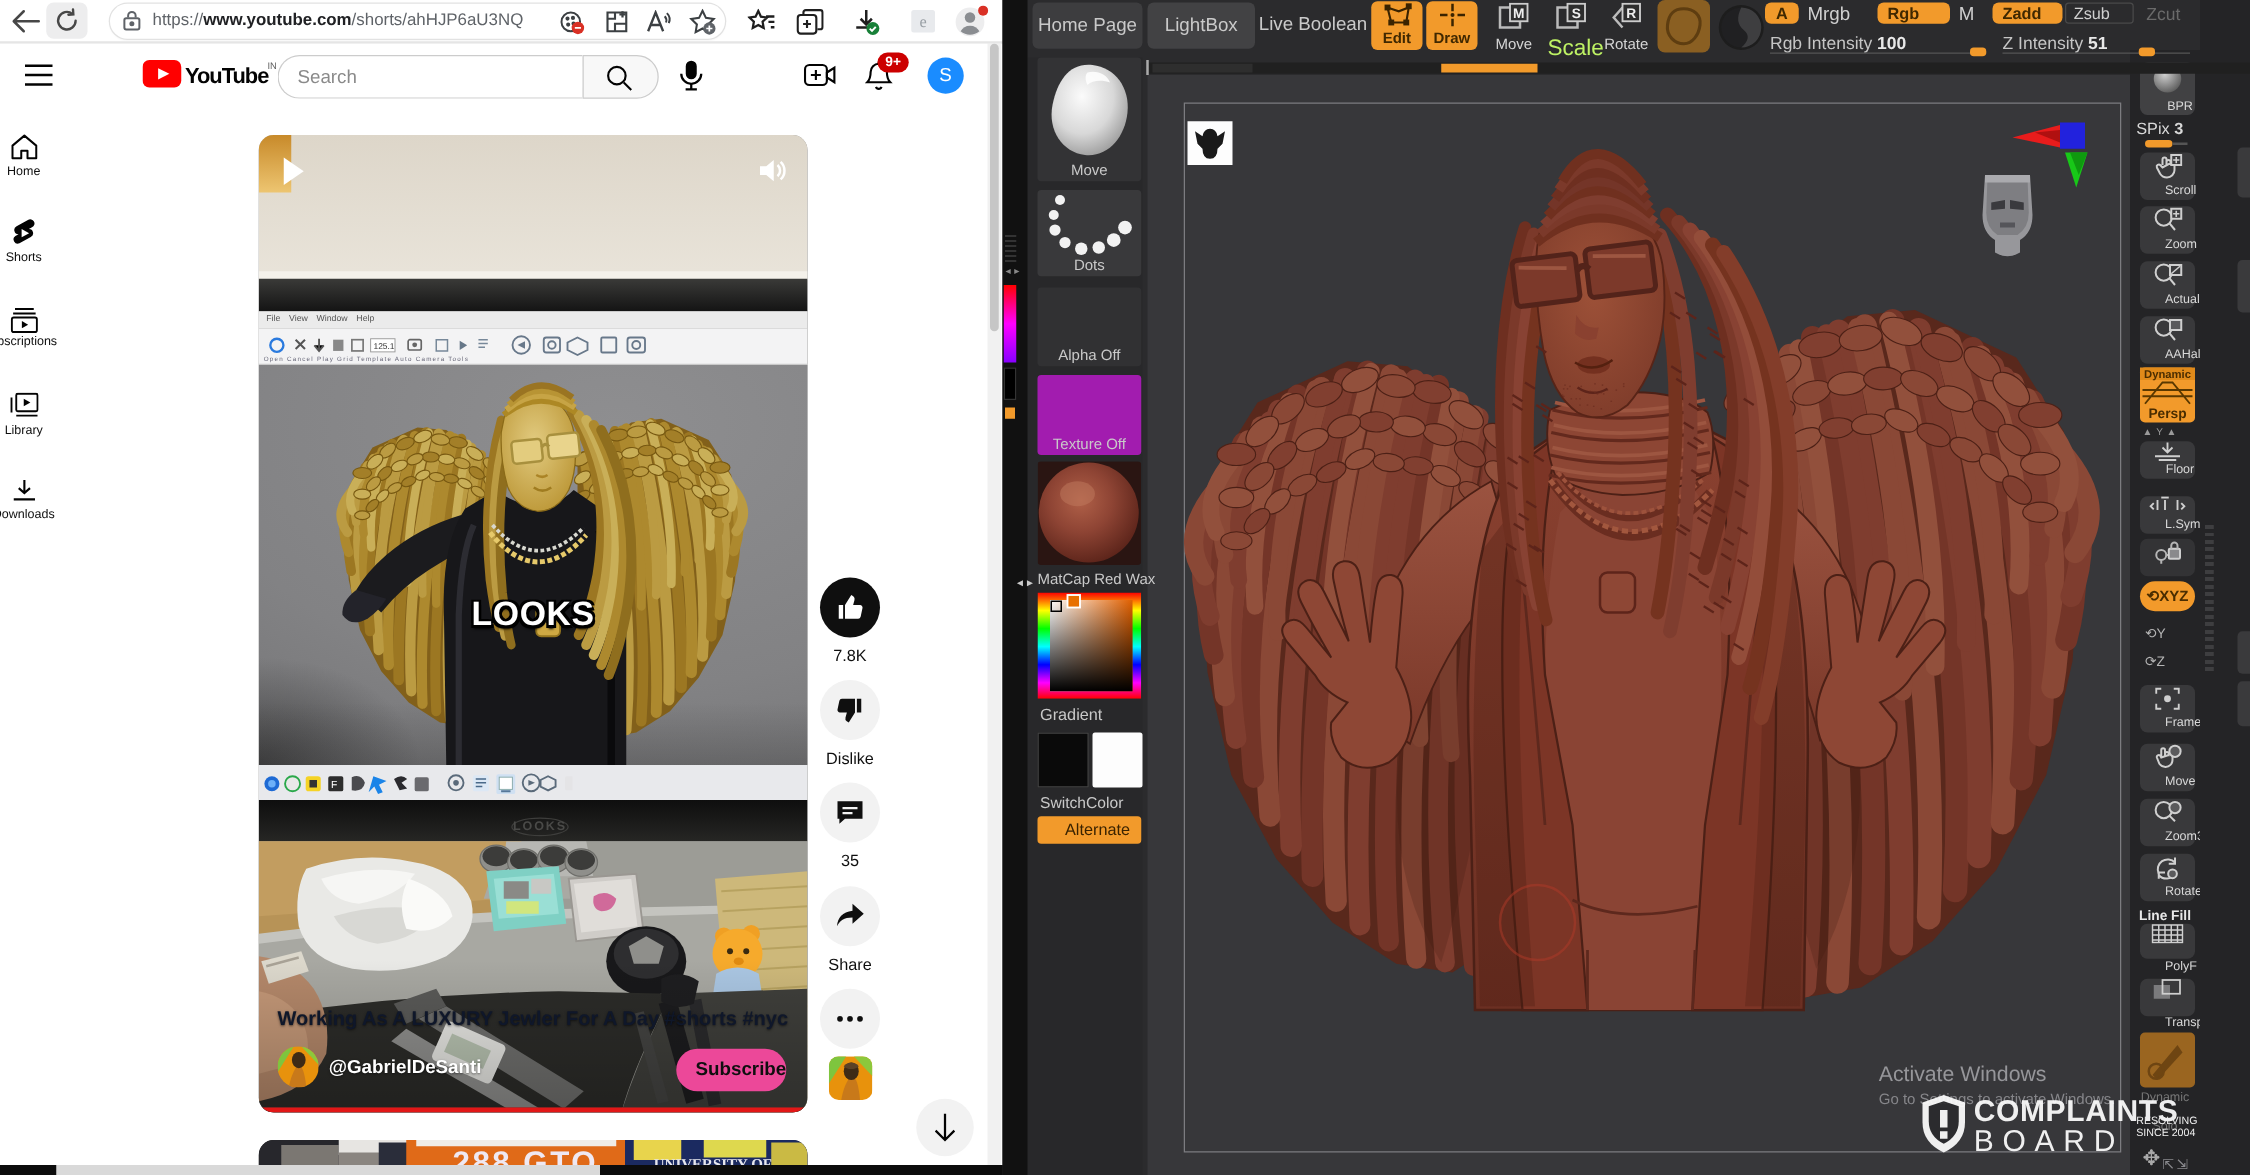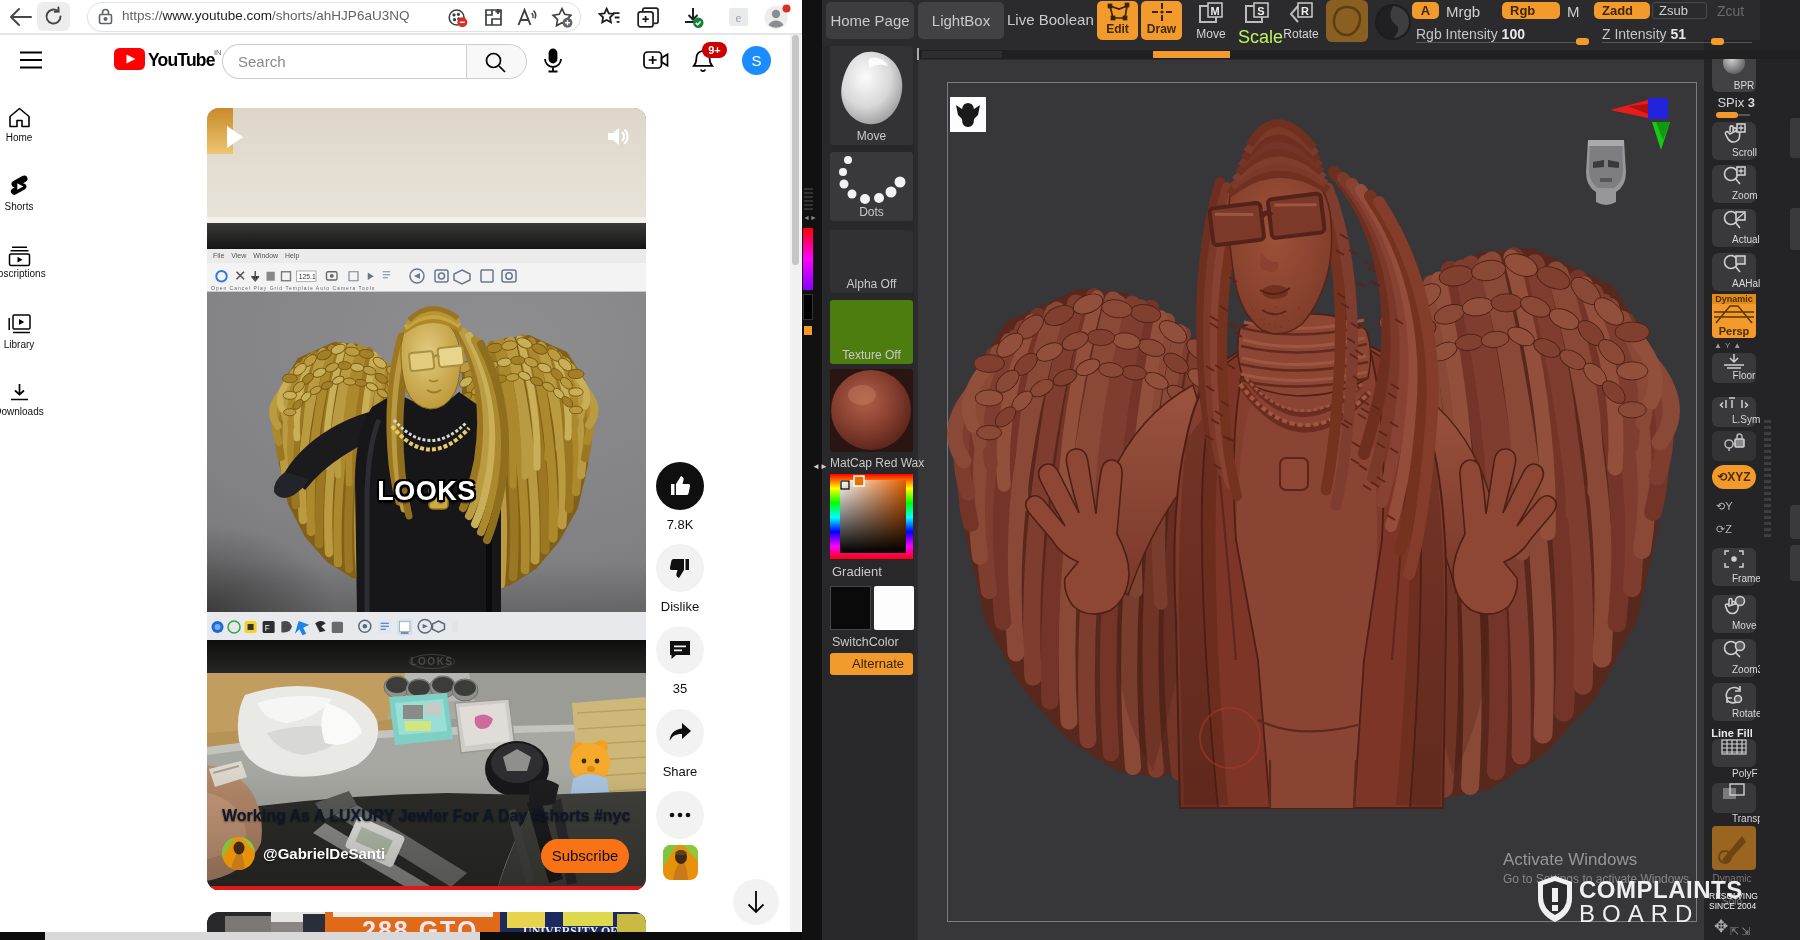--- a/index.html
+++ b/index.html
@@ -7,21 +7,21 @@
   font-family:"Liberation Sans", sans-serif; }
 .abs { position:absolute; }
 #stage { position:relative; width:1800px; height:940px; }
 
 #browser { position:absolute; left:0; top:0; width:810px; height:940px; background:#fff; }
 #chrome { position:absolute; left:0; top:0; width:810px; height:33px; background:#fff; }
 #chrome .sep { position:absolute; left:0; top:33px; width:810px; height:2px; background:#e5e5e5; }
 #urlpill { position:absolute; left:88px; top:3px; width:492px; height:28px; border-radius:14px;
   background:#fff; box-shadow:0 0 0 1px #e2e2e2, 0 1px 2px rgba(0,0,0,.08); }
 .url { position:absolute; left:122px; top:8px; font-size:13.5px; color:#5f6368; white-space:nowrap; }
-.url b { color:#202124; font-weight:normal; }
+.url b { color:#202124; font-weight:bold; }
 
 #ythead { position:absolute; left:0; top:35px; width:790px; height:50px; background:#fff; }
 #searchpill { position:absolute; left:222px; top:9px; width:244px; height:35px;
   border:1px solid #ccc; border-radius:18px 0 0 18px; border-right:none; }
 #searchbtn { position:absolute; left:466px; top:9px; width:61px; height:35px; background:#f8f8f8;
   border:1px solid #ccc; border-radius:0 18px 18px 0; }
 .ph { position:absolute; left:238px; top:18px; color:#8a8a8a; font-size:15px; }
 
 .side { position:absolute; width:90px; text-align:center; color:#0f0f0f; font-size:10px; }
 
@@ -485,21 +485,21 @@
       <div class="abs" style="left:15px;top:729px;width:33px;height:33px;border-radius:50%;overflow:hidden">
         <svg width="33" height="33" viewBox="0 0 33 33">
             <rect width="33" height="33" fill="#e8920c"></rect>
             <path d="M0 0h13L0 21z" fill="#7ec53e"></path>
             <path d="M33 0v15L19 0z" fill="#8cc83c"></path>
             <path d="M9 33c2-11 6-17 8-18 3 1 5 7 6 18z" fill="#c8791a"></path>
             <ellipse cx="17" cy="11" rx="5.5" ry="6.5" fill="#3d2b16"></ellipse>
           </svg>
       </div>
       <div class="abs" style="left:56px;top:737px;color:#fff;font-size:15px;font-weight:bold;text-shadow:0 1px 2px rgba(0,0,0,.5)">@GabrielDeSanti</div>
-      <div class="abs" style="left:334px;top:731px;width:88px;height:34px;border-radius:17px;background:#f97316;color:#0f0f0f;font-size:15px;font-weight:normal;text-align:center;line-height:34px">Subscribe</div>
+      <div class="abs" style="left:334px;top:731px;width:88px;height:34px;border-radius:17px;background:#ec4899;color:#0f0f0f;font-size:15px;font-weight:bold;text-align:right;line-height:34px">Subscribe</div>
       <div class="abs" style="left:0;top:778px;width:439px;height:4px;background:#503030"></div>
       <div class="abs" style="left:0;top:778px;width:439px;height:4px;background:#e21717"></div>
       <svg class="abs" style="left:18px;top:17px" width="20" height="24" viewBox="0 0 20 24" fill="#fff">
           <path d="M2 1l16 11L2 23z"></path>
         </svg>
       <svg class="abs" style="left:400px;top:18px" width="22" height="21" viewBox="0 0 22 21" fill="#fff">
           <path d="M1 7h5l6-5v17l-6-5H1z"></path>
           <path d="M15 6a6 6 0 0 1 0 9M17.5 3.5a9.5 9.5 0 0 1 0 14" stroke="#fff" stroke-width="2" fill="none"></path>
         </svg>
     </div>
@@ -911,21 +911,21 @@
               <circle cx="35" cy="47" r="5"></circle>
               <circle cx="49" cy="46" r="5"></circle>
               <circle cx="61" cy="40" r="5.5"></circle>
               <circle cx="70" cy="30" r="5.5"></circle>
             </g>
           </svg>
         <div style="position:absolute;bottom:2px;width:100%;text-align:center;font-size:12px;color:#c9c9c9">Dots</div></div>
       <div class="abs" style="left:8px;top:184px;width:83px;height:63px;background:#313133;border-radius:3px">
         <div style="position:absolute;bottom:2px;width:100%;text-align:center;font-size:12px;color:#c9c9c9">Alpha Off</div>
         </div>
-      <div class="abs" style="left:8px;top:254px;width:83px;height:64px;background:#4d7c0f;border-radius:3px">
+      <div class="abs" style="left:8px;top:254px;width:83px;height:64px;background:#a21caf;border-radius:3px">
         <div style="position:absolute;bottom:2px;width:100%;text-align:center;font-size:12px;color:#c9c9c9">Texture Off</div>
         </div>
       <div class="abs" style="left:8px;top:323px;width:83px;height:83px;border-radius:3px;overflow:hidden">
         <svg width="83" height="83" viewBox="0 0 83 83">
             <defs>
               <radialGradient id="mc" cx="42%" cy="38%" r="70%">
                 <stop offset="0" stop-color="#b06048"></stop>
                 <stop offset="45%" stop-color="#8e4434"></stop>
                 <stop offset="100%" stop-color="#541f16"></stop>
               </radialGradient>
@@ -973,21 +973,21 @@
         <svg width="30" height="26" viewBox="0 0 30 26">
             <defs>
               <radialGradient id="bpr" cx="40%" cy="35%" r="70%">
                 <stop offset="0" stop-color="#cfcfcf"></stop>
                 <stop offset="100%" stop-color="#5a5a5a"></stop>
               </radialGradient>
             </defs>
             <circle cx="15" cy="13" r="11" fill="url(#bpr)"></circle>
           </svg>
         <div class="rlbl" style="bottom:1px">BPR</div></div>
-      <div class="abs" style="left:5px;top:55px;width:46px;text-align:right;font-size:13px;color:#d8d8d8">SPix <b>3</b></div>
+      <div class="abs" style="left:5px;top:55px;width:46px;text-align:left;font-size:13px;color:#d8d8d8">SPix <b>3</b></div>
       <div class="abs" style="left:12px;top:72px;width:22px;height:6px;background:#f29a2b;border-radius:3px"></div>
       <div class="abs" style="left:34px;top:74px;width:12px;height:2px;background:#555"></div>
       <div class="rbtn" style="top:82px;height:38px"><svg width="24" height="24" viewBox="0 0 24 24" fill="none" stroke="#cfcfcf" stroke-width="1.6">
             <path d="M8 10V5.5a1.6 1.6 0 0 1 3.2 0V10m0-2.5a1.6 1.6 0 0 1 3.2 0V10m0-1.5a1.6 1.6 0 0 1 3.2 0V14a6 6 0 0 1-6 6 6.5 6.5 0 0 1-5.5-3L3.5 12a1.7 1.7 0 0 1 2.8-1.8L8 12z"></path>
             <rect x="15" y="2" width="8" height="8" fill="#3a3a3c" stroke="#cfcfcf"></rect>
             <path d="M19 3.5v5M16.5 6h5" stroke-width="1.3"></path>
           </svg><div class="rlbl">Scroll</div></div>
       <div class="rbtn" style="top:125px;height:38px"><svg width="26" height="24" viewBox="0 0 26 24" fill="none" stroke="#cfcfcf" stroke-width="1.6">
             <circle cx="10" cy="9" r="6.5"></circle>
             <path d="M14.5 13.5L19 19"></path>

